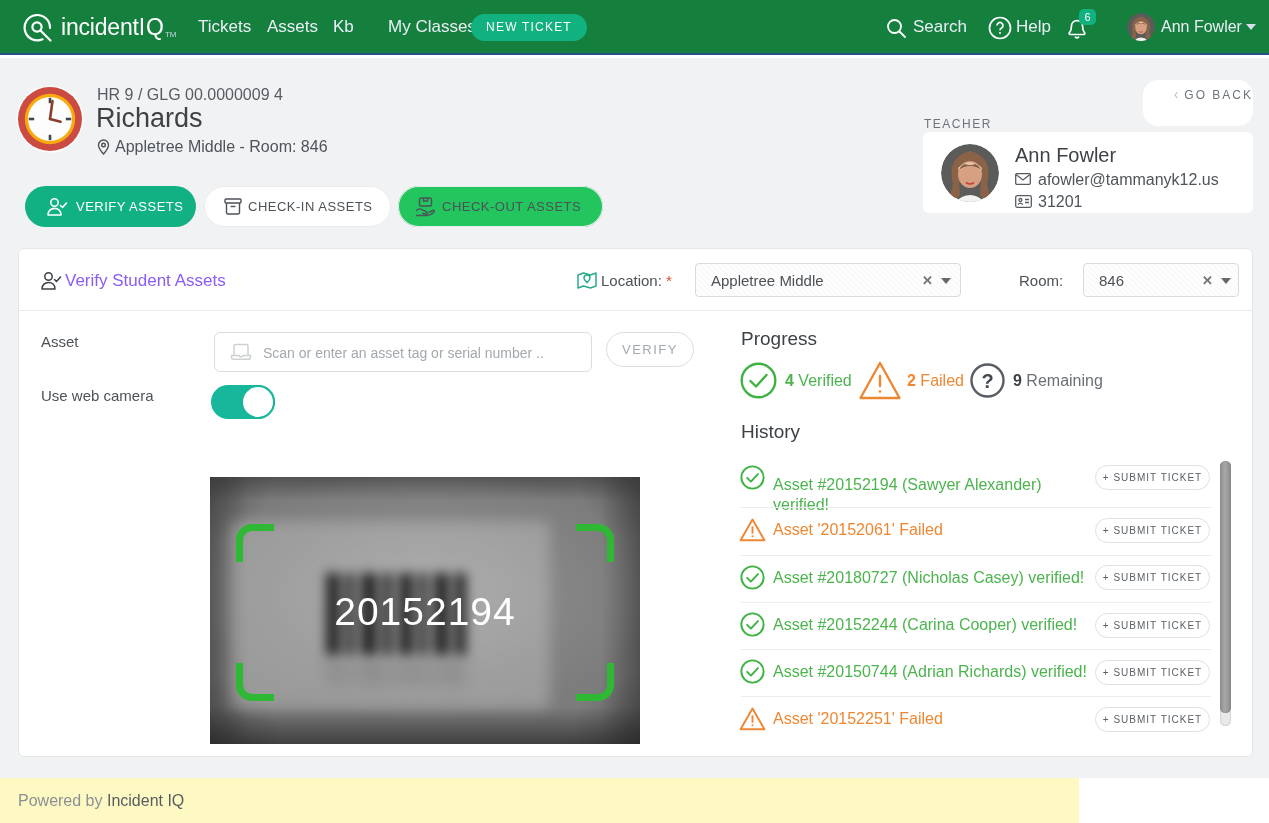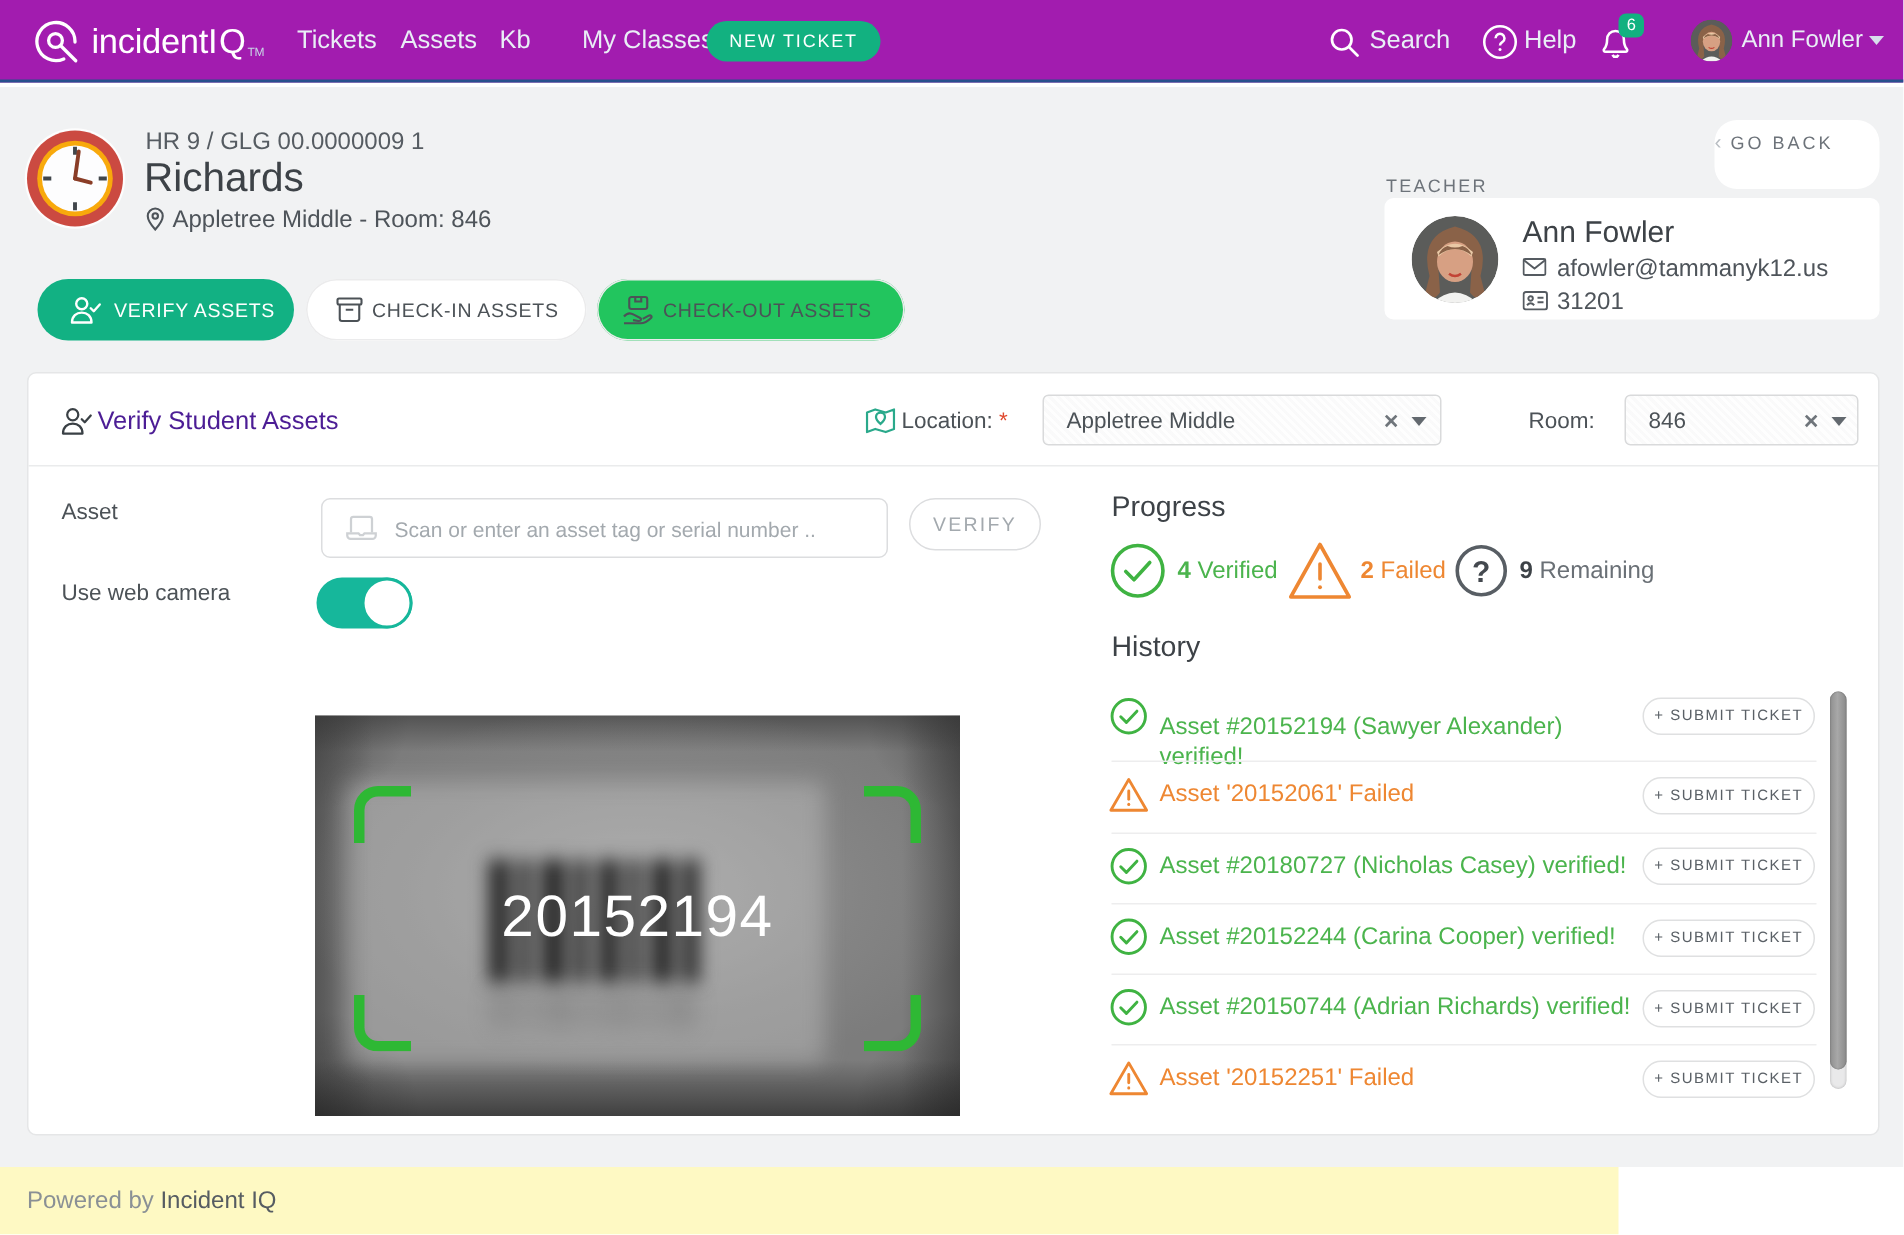--- a/index.html
+++ b/index.html
@@ -1,56 +1,56 @@
 <!DOCTYPE html>
 <html><head>
 <meta charset="utf-8">
 <style>
 *{margin:0;padding:0;box-sizing:border-box}
 html,body{width:1269px;height:823px;overflow:hidden}
 body{font-family:"Liberation Sans",sans-serif;background:#fff;position:relative}
 
-#nav{position:absolute;top:0;left:0;width:1269px;height:55px;background:#a21caf;border-bottom:2px solid #27508c}
+#nav{position:absolute;top:0;left:0;width:1269px;height:55px;background:#15803d;border-bottom:2px solid #27508c}
 #content-bg{position:absolute;top:58px;left:0;width:1269px;height:720px;background:#f1f2f3}
 #nav .navtxt{position:absolute;color:#e9eef6;font-size:17px;top:17px}
 #logo-ic{position:absolute;left:23px;top:13px}
 #logo-txt{position:absolute;left:61px;top:14px;color:#fff;font-size:23px;letter-spacing:-.2px}
 #logo-txt .tm{font-size:8px;vertical-align:-2px;color:#c8d4e6}
 #newticket{position:absolute;left:471px;top:14px;width:116px;height:27px;background:#12b180;border-radius:14px;color:#fff;font-size:12px;letter-spacing:1.2px;text-align:center;line-height:27px}
 #nav-search-ic{position:absolute;left:886px;top:18px}
 #nav-help-ic{position:absolute;left:988px;top:16px}
 #nav-bell{position:absolute;left:1066px;top:18px}
 #nav-badge{position:absolute;left:1079px;top:9px;min-width:17px;height:16px;background:#12b180;border-radius:5px;color:#fff;font-size:11px;text-align:center;line-height:16px;padding:0 3px}
 #nav-avatar{position:absolute;left:1127px;top:13px;width:28px;height:28px;border-radius:50%;overflow:hidden}
 #nav-caret{position:absolute;left:1246px;top:24px;width:0;height:0;border-left:5px solid transparent;border-right:5px solid transparent;border-top:6px solid #d7dfec}
 
 #clock{position:absolute;left:16px;top:85px}
 #crumb{position:absolute;left:97px;top:86px;font-size:16px;color:#565c62}
 #title{position:absolute;left:96px;top:103px;font-size:27px;color:#3d4247}
 #locrow{position:absolute;left:97px;top:138px;font-size:16px;color:#4e545a}
-#goback{position:absolute;left:1143px;top:80px;width:110px;height:46px;background:#fff;border-radius:15px;color:#6d737a;font-size:12px;letter-spacing:2px;text-align:left;line-height:29px}
+#goback{position:absolute;left:1143px;top:80px;width:110px;height:46px;background:#fff;border-radius:15px;color:#6d737a;font-size:12px;letter-spacing:2px;text-align:right;line-height:29px}
 #goback .chev{color:#b9bec3;font-size:14px;letter-spacing:0;margin-right:6px}
 #teacher-lbl{position:absolute;left:924px;top:117px;font-size:12px;letter-spacing:1.5px;color:#6d737a}
 #teacher-card{position:absolute;left:923px;top:132px;width:330px;height:81px;background:#fff;border-radius:6px}
 #teacher-av{position:absolute;left:18px;top:12px;width:58px;height:58px;border-radius:50%;overflow:hidden}
 #teacher-name{position:absolute;left:92px;top:12px;font-size:20px;color:#3d4247}
 .teach-row{position:absolute;left:92px;font-size:16px;color:#4e545a}
 
 .tab{position:absolute;height:41px;border-radius:21px;font-size:13px;letter-spacing:.5px;display:flex;align-items:center}
 #tab1{left:25px;top:186px;width:171px;background:#12b183;color:#fff}
 #tab2{left:204px;top:186px;width:187px;background:#fff;color:#4c5257;box-shadow:0 0 0 1px #ebebec inset}
 #tab3{left:398px;top:186px;width:205px;background:#22c55e;color:#4c5257;box-shadow:0 0 0 1px #ebebec inset}
 .tab svg{margin:0 8px 0 0}
 #tab1 svg{margin-left:21px}
 #tab2 svg{margin-left:20px;margin-right:6px}
 #tab3 svg{margin-left:17px;margin-right:6px}
 
 #panel{position:absolute;left:18px;top:248px;width:1235px;height:509px;background:#fff;border:1px solid #e5e6e7;border-radius:6px}
 #phead{position:absolute;left:0;top:0;width:100%;height:62px;border-bottom:1px solid #eaebec}
-#ptitle{position:absolute;left:46px;top:22px;font-size:17px;color:#4c1d95}
+#ptitle{position:absolute;left:46px;top:22px;font-size:17px;color:#8b5cf6}
 #ptitle-ic{position:absolute;left:21px;top:22px}
 .sel{position:absolute;height:34px;border:1px solid #d9dadb;border-radius:4px;background:
  repeating-linear-gradient(45deg,rgba(120,120,130,.03) 0 2px,rgba(255,255,255,0) 2px 4px),#fefefe;
  font-size:15px;color:#4c5257}
 .sel .x{position:absolute;color:#6f757b;font-size:13px;font-weight:bold;top:9px}
 .sel .car{position:absolute;top:14px;width:0;height:0;border-left:5px solid transparent;border-right:5px solid transparent;border-top:6px solid #63696f}
 #map-ic{position:absolute;left:558px;top:22px}
 #loc-lbl{position:absolute;left:582px;top:23px;font-size:15px;color:#4c5257}
 #loc-star{color:#e0492f;}
 #sel-loc{left:676px;top:14px;width:266px}
@@ -168,21 +168,21 @@
     <line x1="34" y1="12.8" x2="34" y2="18.2"></line>
     <line x1="34" y1="49.8" x2="34" y2="55.2"></line>
     <line x1="12.8" y1="34" x2="18.2" y2="34"></line>
     <line x1="49.8" y1="34" x2="55.2" y2="34"></line>
   </g>
   <g stroke="#8a3d27" stroke-width="2.6" stroke-linecap="round">
     <line x1="34" y1="34" x2="36.5" y2="16"></line>
     <line x1="34" y1="34" x2="44.5" y2="36.8"></line>
   </g>
 </svg>
-<div id="crumb">HR 9 / GLG 00.0000009 1</div>
+<div id="crumb">HR 9 / GLG 00.0000009 4</div>
 <div id="title">Richards</div>
 <div id="locrow"><svg width="13" height="16" viewBox="0 0 13 16" fill="none" stroke="#4e545a" stroke-width="1.4" style="vertical-align:-3px;margin-right:5px">
       <path d="M6.5 1 a5 5 0 0 1 5 5 c0 3.5-5 9-5 9 s-5-5.5-5-9 a5 5 0 0 1 5-5z"></path>
       <circle cx="6.5" cy="6" r="1.8"></circle>
     </svg>Appletree Middle - Room: 846</div>
 <div id="goback"><span class="chev">‹</span>GO BACK</div>
 <div id="teacher-lbl">TEACHER</div>
 <div id="teacher-card">
   <div id="teacher-av">
     <svg width="58" height="58" viewBox="0 0 58 58">

